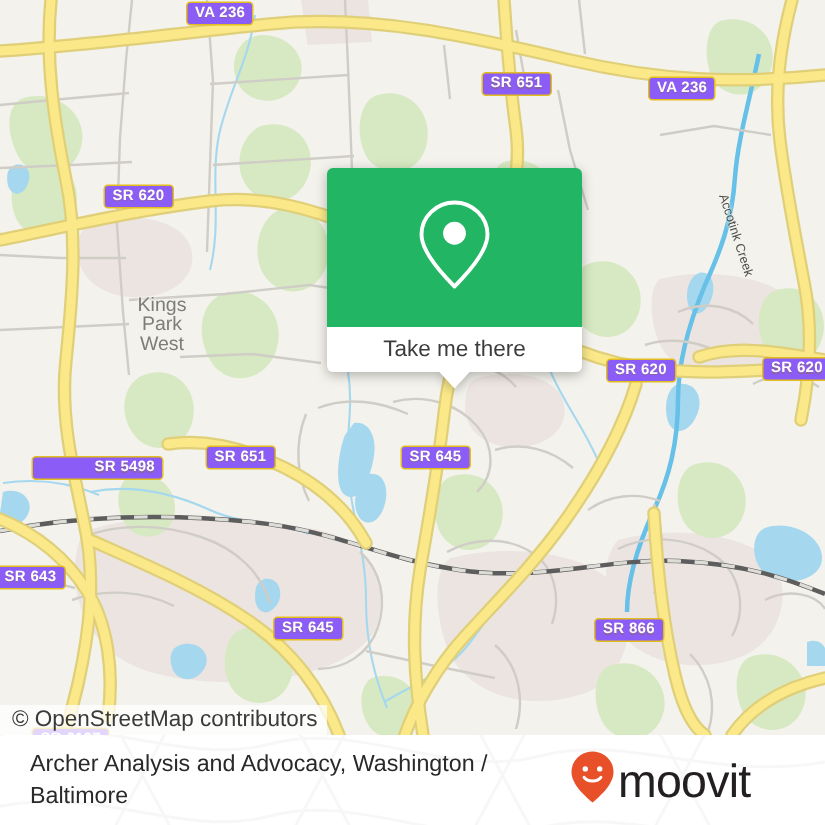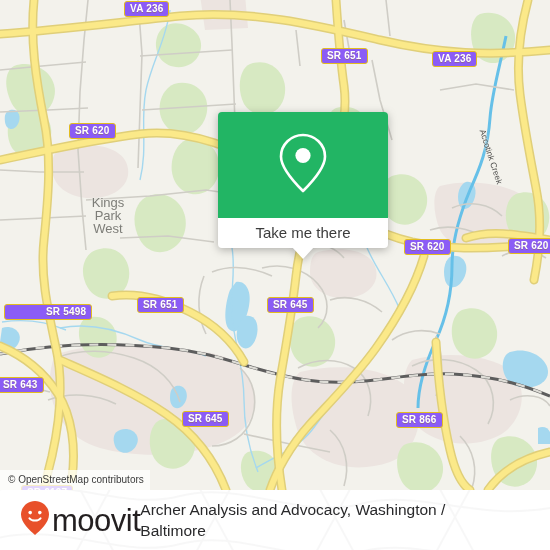--- a/index.html
+++ b/index.html
@@ -56,21 +56,21 @@
     text-shadow: 0 0 3px #f3f2ec, 0 0 2px #f3f2ec;
   }
 
   
   #attribution {
     position: absolute;
     left: 0; bottom: 0;
     padding: 2px 6px 3px 8px;
     background: rgba(255,255,255,.75);
     color: #3a3a3a;
-    font-size: 10px;
+    font-size: 15px;
     line-height: 15px;
     white-space: nowrap;
   }
 
   
   #callout {
     position: absolute;
     left: 191px; top: 112px;
     width: 170px;
     filter: drop-shadow(0 2px 4px rgba(0,0,0,.28));
@@ -309,21 +309,21 @@
 West</div>
 
     <div class="creek-label" style="left:487px; top:128px; transform: rotate(72deg); transform-origin: 0 0;">Accotink Creek</div>
 
     <div class="shield" style="left:124px; top:1px;">VA 236</div>
     <div class="shield" style="left:321px; top:48px;">SR 651</div>
     <div class="shield" style="left:432px; top:51px;">VA 236</div>
     <div class="shield" style="left:69px;  top:123px;">SR 620</div>
     <div class="shield" style="left:404px; top:239px;">SR 620</div>
     <div class="shield" style="left:508px; top:238px;">SR 620</div>
-    <div class="shield" style="left:4px;  top:304px;padding-left:41px;">SR 5498</div>
+    <div class="shield" style="left:21px;  top:304px;padding-left:41px;">SR 5498</div>
     <div class="shield" style="left:137px; top:297px;">SR 651</div>
     <div class="shield" style="left:267px; top:297px;">SR 645</div>
     <div class="shield" style="left:-3px;  top:377px;">SR 643</div>
     <div class="shield" style="left:182px; top:411px;">SR 645</div>
     <div class="shield" style="left:396px; top:412px;">SR 866</div>
     <div class="shield" style="left:21px;  top:485px;">SR 6197</div>
 
     <div id="attribution">© OpenStreetMap contributors</div>
   </div>
 
@@ -352,29 +352,29 @@
         <path d="M300 -10 L370 120"></path>
         <path d="M370 -10 L300 120"></path>
         <path d="M420 -10 L490 120"></path>
         <path d="M490 -10 L420 120"></path>
         <path d="M-10 30 C60 10 120 50 180 34 C240 18 300 58 360 42 C420 26 480 62 560 44"></path>
         <path d="M-10 78 C60 58 120 98 180 82 C240 66 300 106 360 90 C420 74 480 110 560 92"></path>
       </g>
     </svg>
 
     <div id="footer-inner">
+      <div id="venue-title">Archer Analysis and Advocacy, Washington / Baltimore</div>
+
       <div id="moovit-logo">
         <span>
           <svg width="30" height="36" viewBox="0 0 30 36" aria-hidden="true">
             <path d="M15 1 C7.3 1 1 7.1 1 14.6 C1 22.6 9.5 30.4 15 35 C20.5 30.4 29 22.6 29 14.6 C29 7.1 22.7 1 15 1 Z" fill="#e8502a"></path>
             <circle cx="10.2" cy="12.6" r="1.8" fill="#ffffff"></circle>
             <circle cx="19.8" cy="12.6" r="1.8" fill="#ffffff"></circle>
             <path d="M9.4 18.2 C11.6 21.4 18.4 21.4 20.6 18.2" fill="none" stroke="#ffffff" stroke-width="2" stroke-linecap="round"></path>
           </svg>
         </span>
         <span id="moovit-wordmark">moovit</span>
       </div>
-
-      <div id="venue-title">Archer Analysis and Advocacy, Washington / Baltimore</div>
     </div>
   </div>
 
 </div>
 
 </body></html>

